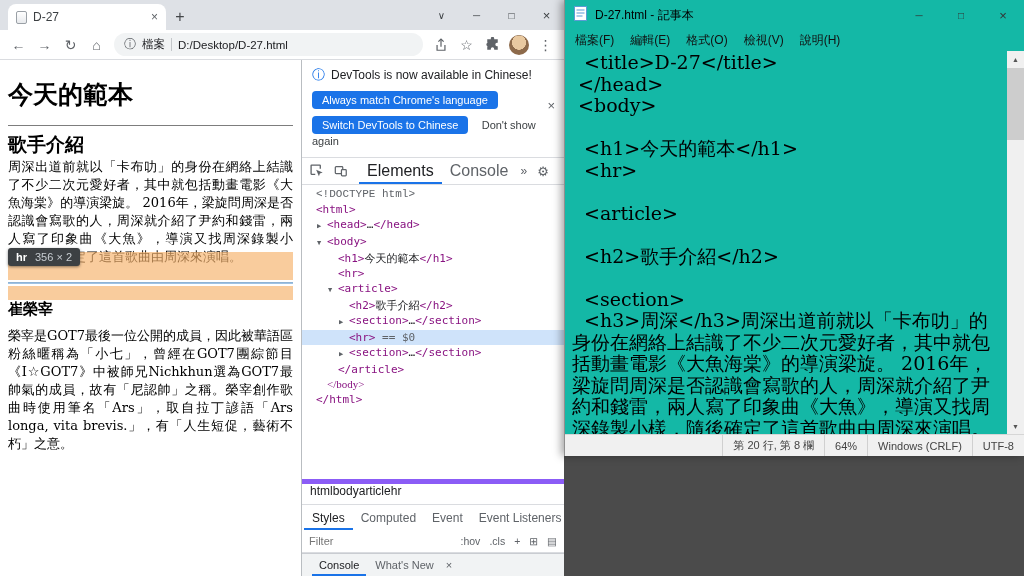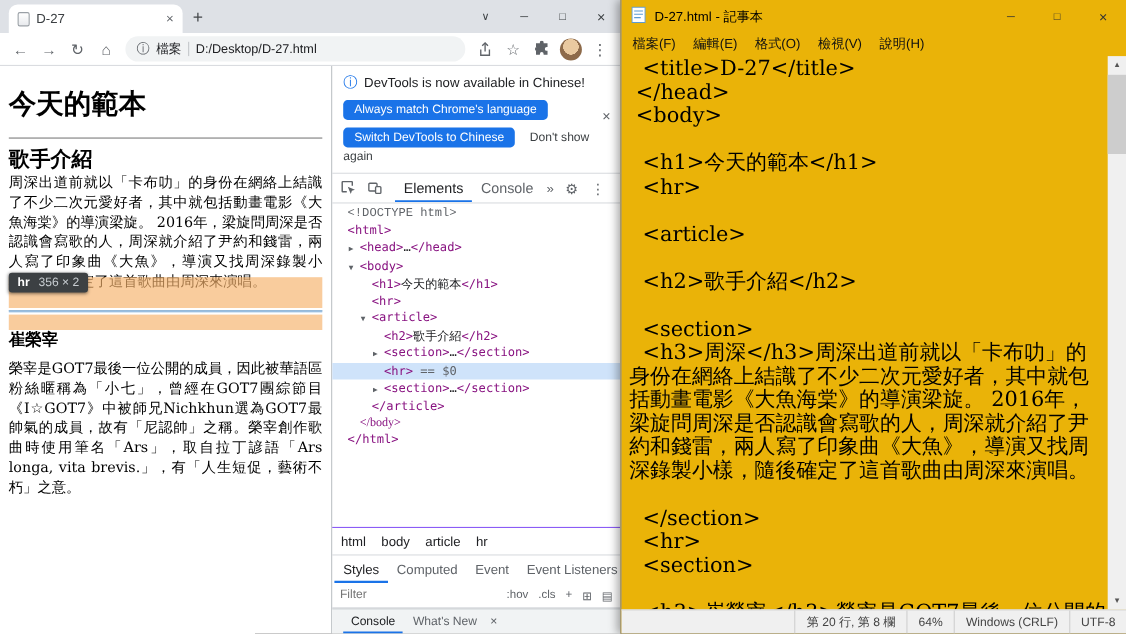--- a/index.html
+++ b/index.html
@@ -47,45 +47,45 @@
   .devtools{flex:1;display:flex;flex-direction:column;border-left:1px solid #b9bdc1;min-width:0;font-size:12px;color:#202124;background:#fff}
   .dt-notif{padding:6px 10px 9px;position:relative;border-bottom:1px solid #dadce0;flex:none}
   .dt-notif-head{display:flex;align-items:center;gap:6px;font-size:12px;color:#202124}
   .dt-notif-head .info{color:#1a73e8;font-size:13px}
   .dt-btn{display:inline-block;background:#1a73e8;color:#fff;font-size:11px;padding:3px 10px;border-radius:4px;margin-top:7px;cursor:default}
   .dt-dismiss{font-size:11px;color:#3c4043;margin-left:10px}
   .nclose{position:absolute;right:9px;top:38px;color:#5f6368;font-size:13px}
   .dt-tabs{height:27px;display:flex;align-items:center;border-bottom:1px solid #dadce0;padding:0 3px;flex:none}
   .icon-btn{width:24px;height:24px;display:flex;align-items:center;justify-content:center;color:#5f6368;font-size:13px;flex:none}
   .vsep{width:1px;height:16px;background:#dadce0;margin:0 3px}
-  .panel-tab{padding:0 8px;line-height:26px;color:#5f6368;font-size:13px;white-space:nowrap}
+  .panel-tab{padding:0 8px;line-height:26px;color:#5f6368;font-size:16px;white-space:nowrap}
   .panel-tab.active{color:#202124;box-shadow:inset 0 -2px 0 #1a73e8}
   .spacer{flex:1}
   .dt-tree{flex:1;font-family:"DejaVu Sans Mono",monospace;font-size:11px;line-height:15px;padding-top:2px;overflow:hidden}
   .tree-row{white-space:nowrap}
   .tree-row.selected{background:#cfe3fa}
   .tree-row .arrow{display:inline-block;width:10px;color:#5f6368;font-size:7px}
   .tk-tag{color:#881280}
   .tk-txt{color:#202124}
   .tk-meta{color:#5f6368}
-  .dt-crumbs{height:25px;border-top:1px solid #8b5cf6;display:flex;align-items:center;padding:0 8px;gap:14px;font-size:12px;color:#202124;flex:none}
+  .dt-crumbs{height:25px;border-top:5px solid #8b5cf6;display:flex;align-items:flex-start;padding:0 8px;font-size:12px;color:#202124;flex:none}
   .dt-sidetabs{height:26px;border-top:1px solid #dadce0;display:flex;align-items:center;padding:0 2px;font-size:12px;flex:none;overflow:hidden}
   .side-tab{padding:0 8px;line-height:24px;color:#5f6368;white-space:nowrap}
   .side-tab.active{color:#202124;box-shadow:inset 0 -2px 0 #1a73e8}
   .more{color:#5f6368;padding:0 4px}
   .dt-filter{height:23px;border-bottom:1px solid #dadce0;display:flex;align-items:center;padding:0 7px;gap:9px;flex:none}
   .dt-filter input{border:none;outline:none;flex:1;font-size:11px;color:#202124;min-width:20px;background:transparent;font-family:"Liberation Sans",sans-serif}
   .toggle{font-size:10.5px;color:#5f6368}
   .dt-drawer{height:23px;margin-top:auto;border-top:1px solid #c9ccd1;background:#f1f3f4;display:flex;align-items:center;padding:0 10px;gap:2px;font-size:11px;color:#5f6368;flex:none}
   .drawer-tab{padding:0 7px;line-height:22px;white-space:nowrap}
   .drawer-tab.active{color:#202124;box-shadow:inset 0 -2px 0 #1a73e8}
   .drawer-close{color:#5f6368;font-size:11px;padding:0 3px}
 
   
-  .notepad{position:absolute;left:564px;top:0;width:460px;height:576px;background:#eab308;display:flex;flex-direction:column;border-left:1px solid #8f8f8f;box-shadow:-3px 0 8px rgba(0,0,0,.35)}
+  .notepad{position:absolute;left:564px;top:0;width:460px;height:456px;background:#14b8a6;display:flex;flex-direction:column;border-left:1px solid #8f8f8f;box-shadow:-3px 0 8px rgba(0,0,0,.35)}
   .np-title{height:30px;display:flex;align-items:center;padding-left:9px;gap:8px;font-size:12px;color:#000;flex:none}
   .np-caps{margin-left:auto;display:flex;height:100%}
   .np-caps span{width:42px;display:flex;align-items:center;justify-content:center;font-size:10px;color:#333}
   .np-menu{height:21px;display:flex;font-size:12px;padding-left:2px;flex:none;align-items:center}
   .np-menu span{padding:2px 8px;color:#111}
   .np-body{flex:1;display:flex;min-height:0}
   .np-text{flex:1;padding:1px 1px 0 7px;font-family:"DejaVu Serif","Liberation Serif",serif;font-size:19px;line-height:21.5px;white-space:pre-wrap;overflow:hidden;color:#000}
   .np-scroll{width:17px;background:#f0f0f0;position:relative;flex:none}
   .sb-arrow{position:absolute;left:0;right:0;height:16px;display:flex;align-items:center;justify-content:center;font-size:7px;color:#555}
   .sb-arrow.up{top:0}

